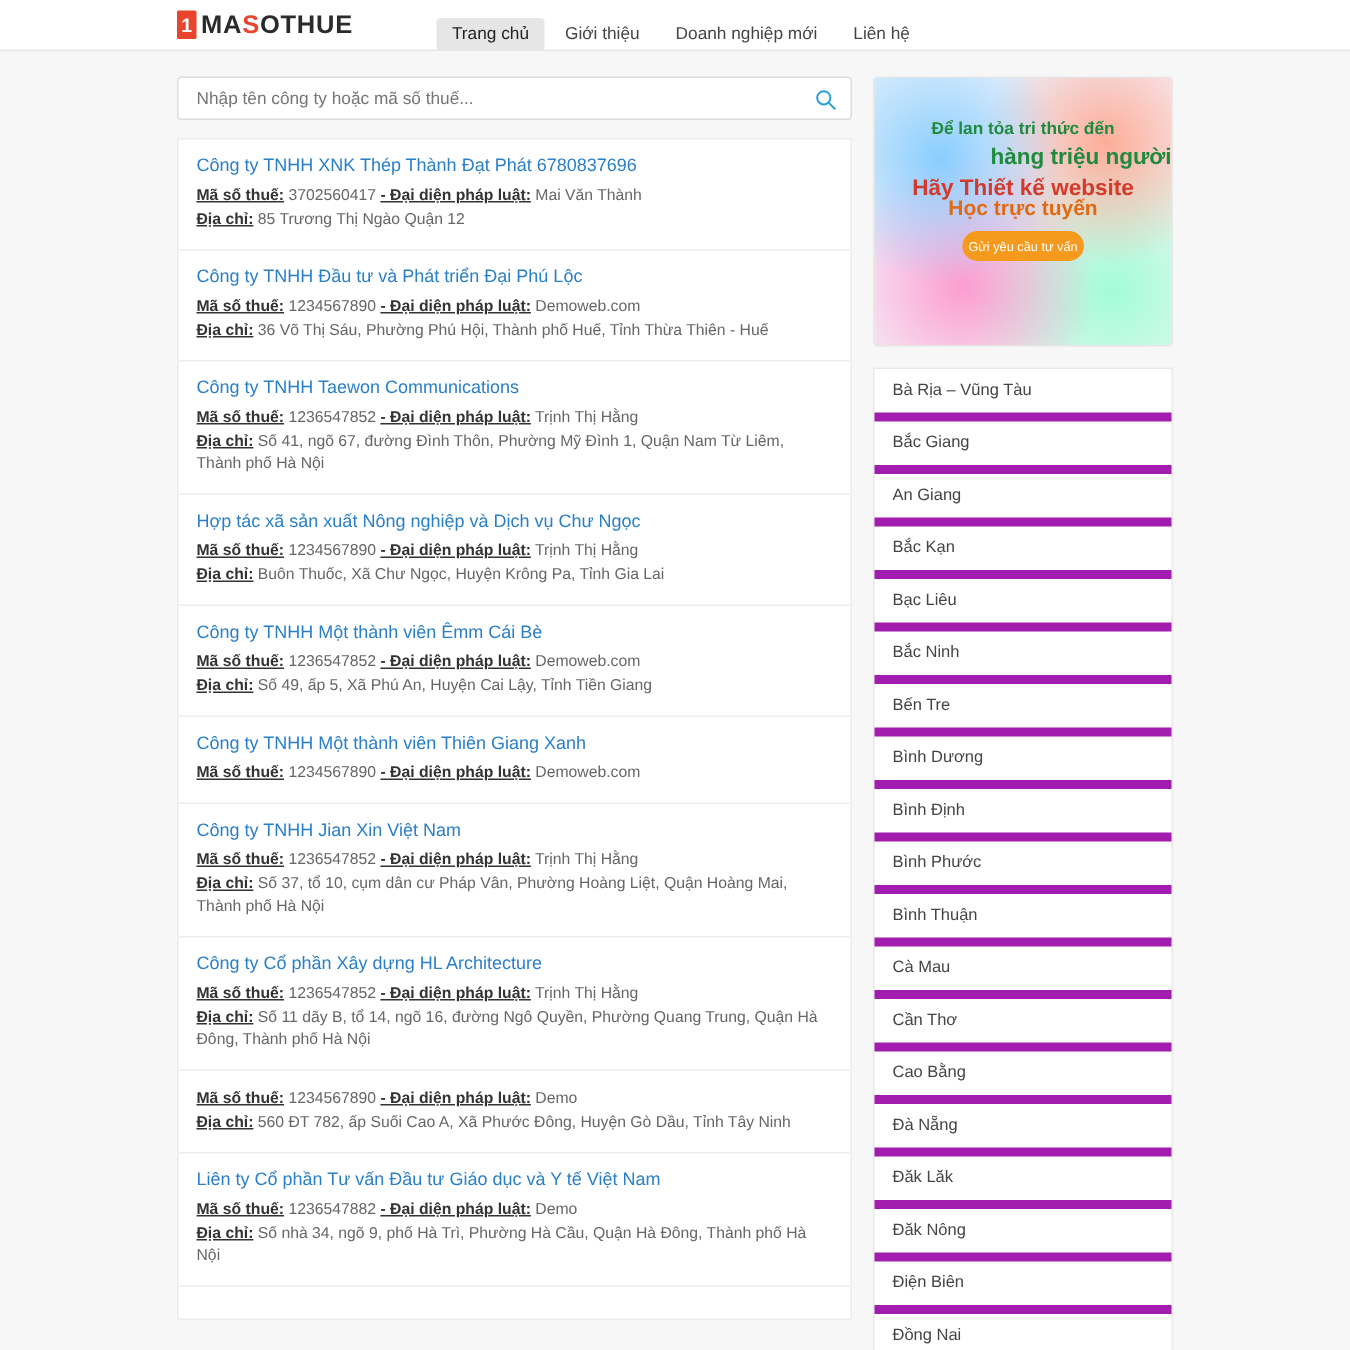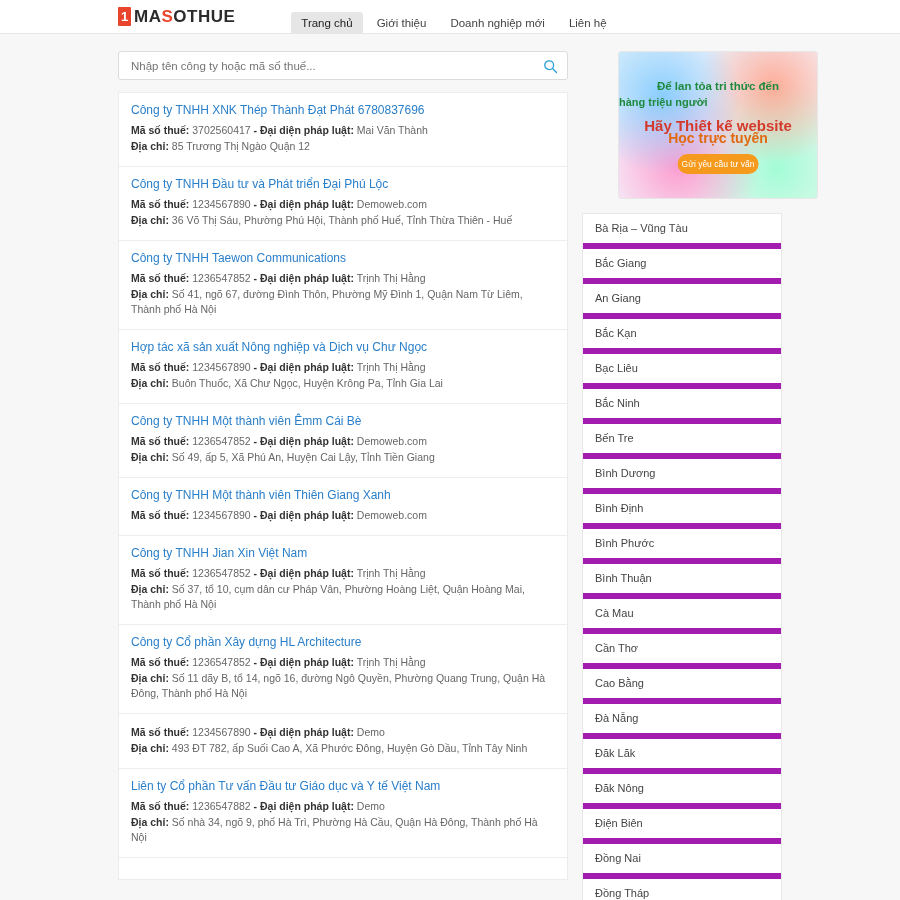--- a/index.html
+++ b/index.html
@@ -107,46 +107,45 @@
     margin: 0 0 6px 0;
     cursor: pointer;
     line-height: 14px;
   }
   .r-line {
     font-size: 10.5px;
     color: #555;
     line-height: 15px;
     margin: 1px 0;
   }
-  .r-line b { color: #333; font-weight: bold; }
+  .r-line b { color: #333; font-weight: bold; text-decoration: underline; }
   .r-val { color: #666; }
 
   
   .banner {
     position: relative;
-    width: 200px; height: 148px;
+    width: 200px; height: 180px;
     border-radius: 3px;
     overflow: hidden;
     background:
       radial-gradient(circle at 22% 30%, rgba(120,200,255,.85) 0%, rgba(120,200,255,0) 42%),
       radial-gradient(circle at 78% 24%, rgba(255,150,120,.75) 0%, rgba(255,150,120,0) 40%),
       radial-gradient(circle at 30% 78%, rgba(255,120,190,.7) 0%, rgba(255,120,190,0) 45%),
       radial-gradient(circle at 80% 80%, rgba(130,255,200,.7) 0%, rgba(130,255,200,0) 45%),
       linear-gradient(145deg, #dff0fb 0%, #f7f1fb 45%, #eef8f2 100%);
     margin-bottom: 14px;
     border: 1px solid #e6e6e6;
-    margin-left: 36px;
   }
   .banner .b-l1 {
     position: absolute; top: 28px; left: 0; right: 0;
     text-align: center; font-size: 11.5px; color: #1f8a3d; font-weight: bold;
   }
   .banner .b-l2 {
     position: absolute; top: 44px; left: 0; right: 0;
-    text-align: left; font-size: 11px; color: #1f8a3d; font-weight: bold;
+    text-align: right; font-size: 15px; color: #1f8a3d; font-weight: bold;
   }
   .banner .b-l3 {
     position: absolute; top: 65px; left: 0; right: 0;
     text-align: center; font-size: 15px; color: #d33a2c; font-weight: bold;
   }
   .banner .b-l4 {
     position: absolute; top: 78px; left: 0; right: 0;
     text-align: center; font-size: 14px; color: #e06a12; font-weight: bold;
   }
   .banner .b-cta {
@@ -244,21 +243,21 @@
             <div class="r-line"><b>Mã số thuế:</b> <span class="r-val">1236547852</span> <b>- Đại diện pháp luật:</b> <span class="r-val">Trịnh Thị Hằng</span></div>
             <div class="r-line"><b>Địa chỉ:</b> <span class="r-val">Số 37, tổ 10, cụm dân cư Pháp Vân, Phường Hoàng Liệt, Quận Hoàng Mai, Thành phố Hà Nội</span></div>
           </div>
           <div class="result">
             <div class="r-title">Công ty Cổ phần Xây dựng HL Architecture</div>
             <div class="r-line"><b>Mã số thuế:</b> <span class="r-val">1236547852</span> <b>- Đại diện pháp luật:</b> <span class="r-val">Trịnh Thị Hằng</span></div>
             <div class="r-line"><b>Địa chỉ:</b> <span class="r-val">Số 11 dãy B, tổ 14, ngõ 16, đường Ngô Quyền, Phường Quang Trung, Quận Hà Đông, Thành phố Hà Nội</span></div>
           </div>
           <div class="result">
             <div class="r-line"><b>Mã số thuế:</b> <span class="r-val">1234567890</span> <b>- Đại diện pháp luật:</b> <span class="r-val">Demo</span></div>
-            <div class="r-line"><b>Địa chỉ:</b> <span class="r-val">493 ĐT 782, ấp Suối Cao A, Xã Phước Đông, Huyện Gò Dầu, Tỉnh Tây Ninh</span></div>
+            <div class="r-line"><b>Địa chỉ:</b> <span class="r-val">560 ĐT 782, ấp Suối Cao A, Xã Phước Đông, Huyện Gò Dầu, Tỉnh Tây Ninh</span></div>
           </div>
           <div class="result">
             <div class="r-title">Liên ty Cổ phần Tư vấn Đầu tư Giáo dục và Y tế Việt Nam</div>
             <div class="r-line"><b>Mã số thuế:</b> <span class="r-val">1236547882</span> <b>- Đại diện pháp luật:</b> <span class="r-val">Demo</span></div>
             <div class="r-line"><b>Địa chỉ:</b> <span class="r-val">Số nhà 34, ngõ 9, phố Hà Trì, Phường Hà Cầu, Quận Hà Đông, Thành phố Hà Nội</span></div>
           </div>
           <div class="result"></div>
         </div>
     </div>
 

